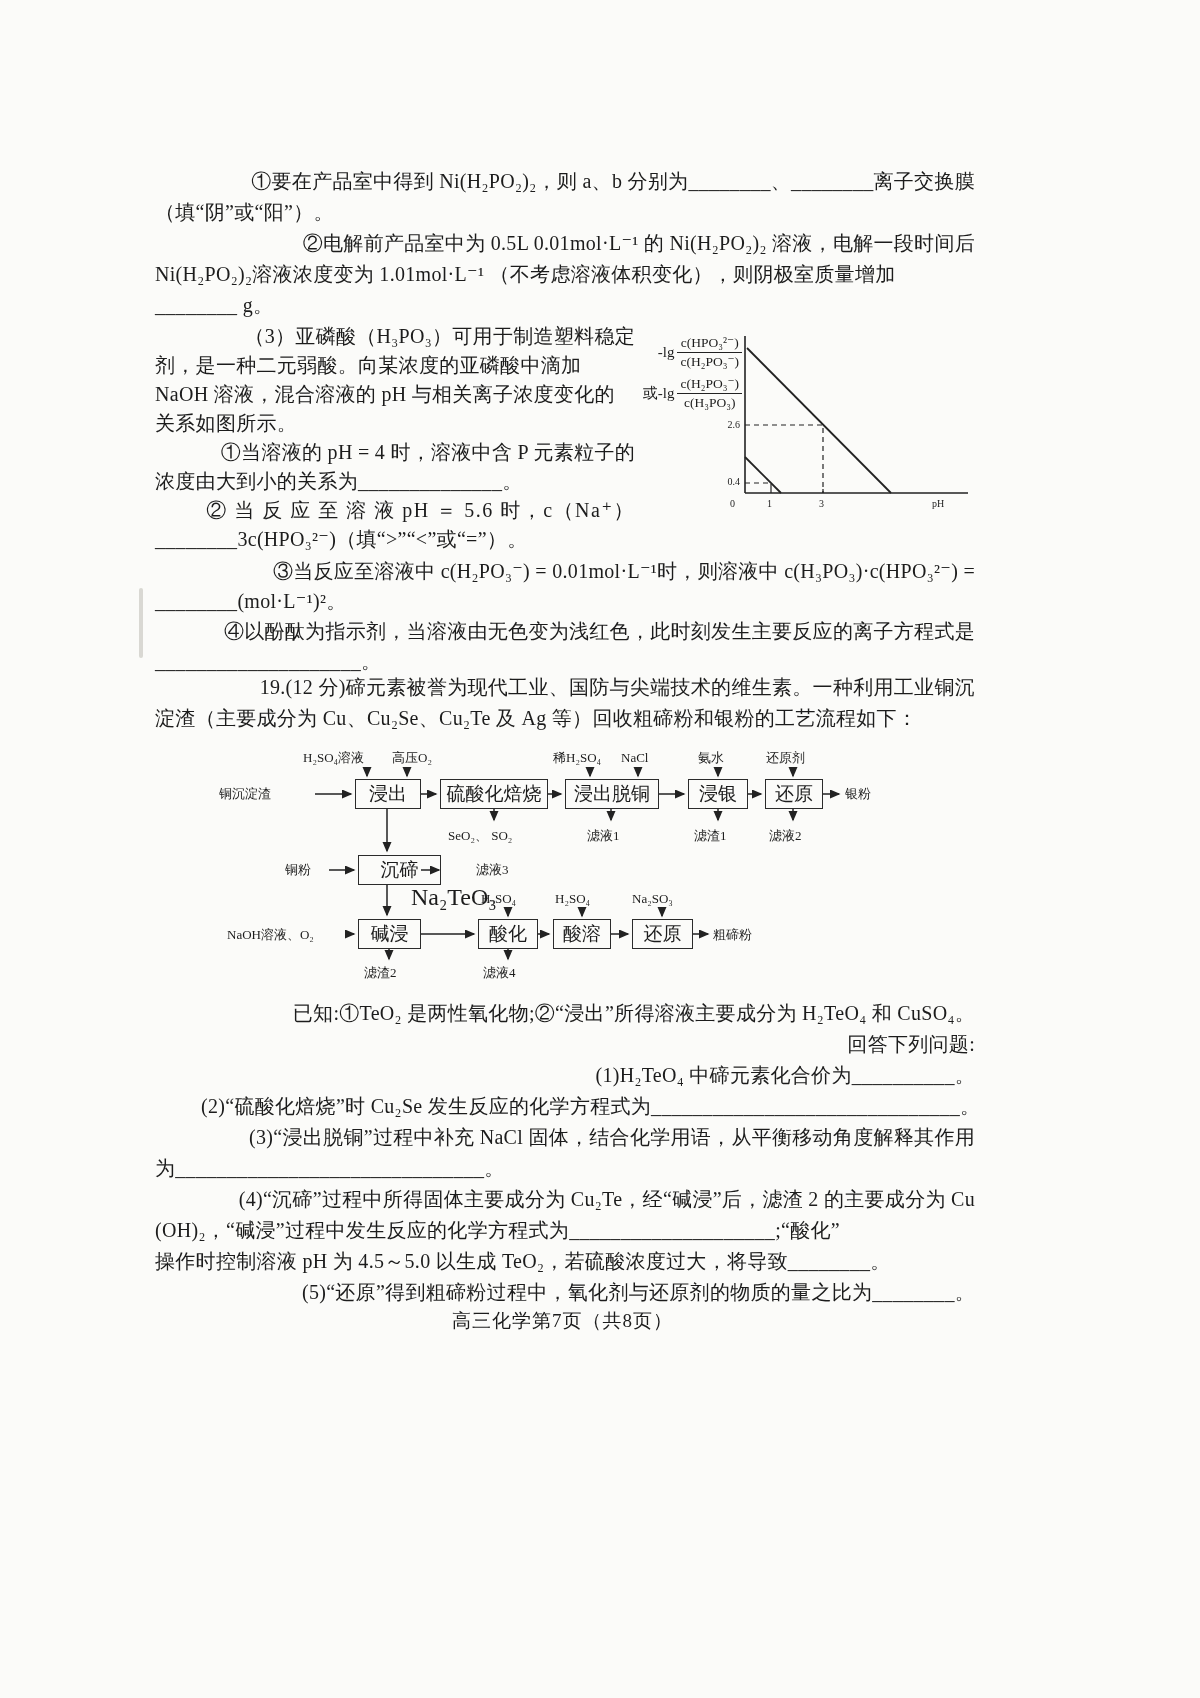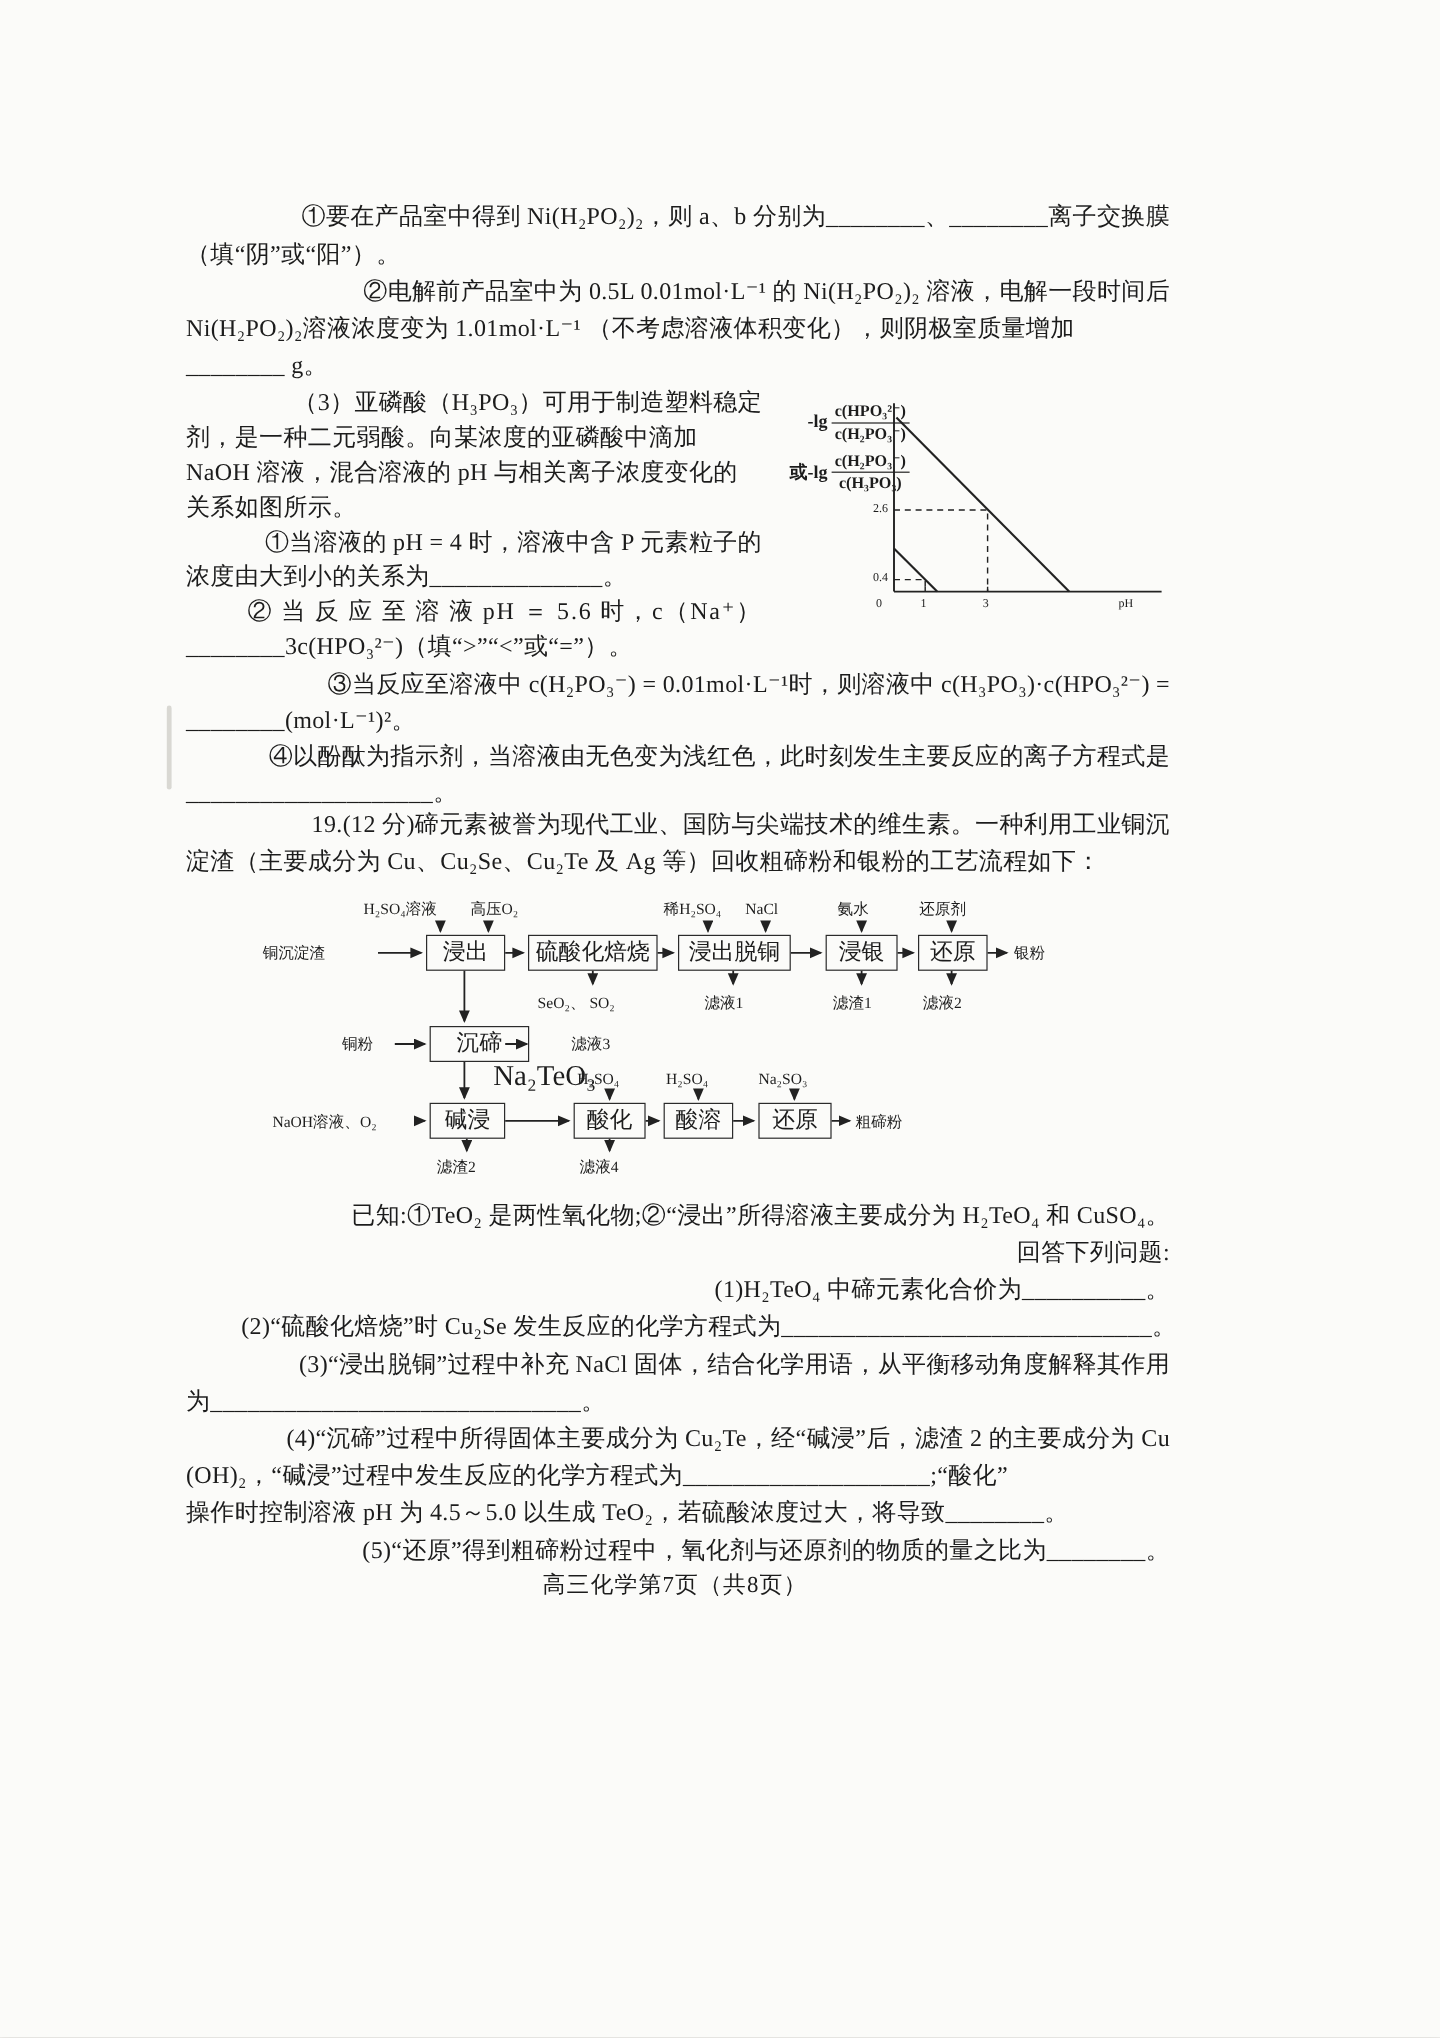--- a/index.html
+++ b/index.html
@@ -16,21 +16,21 @@
   .block{position:absolute;}
   .line{
     position:relative;height:31px;line-height:31px;
     font-size:20px;white-space:nowrap;letter-spacing:.3px;
   }
   .indent{padding-left:46px;text-align:right;}
   .smudge{position:absolute;background:#d9d8d3;border-radius:2px;}
   
   .graph{position:absolute;left:630px;top:328px;width:350px;height:195px;}
   .graph svg{position:absolute;left:0;top:0;}
-  .fracs{position:absolute;left:16px;top:6px;width:112px;font-weight:bold;}
+  .fracs{position:absolute;left:0;top:6px;width:112px;}
   .frac-row{display:flex;align-items:center;justify-content:flex-end;font-size:15px;margin-bottom:5px;}
   .prefix{margin-right:3px;white-space:nowrap;}
   .frac{display:inline-block;text-align:center;font-size:13.5px;line-height:1.3;}
   .frac .num{display:block;border-bottom:1px solid #222;padding:0 3px;}
   .frac .den{display:block;padding:0 3px;}
   .gtick{position:absolute;font-size:10px;line-height:16px;}
   
   .flow{position:absolute;left:155px;top:742px;width:880px;height:252px;font-size:19px;}
   .flow svg{position:absolute;left:0;top:0;}
   .fbox{

